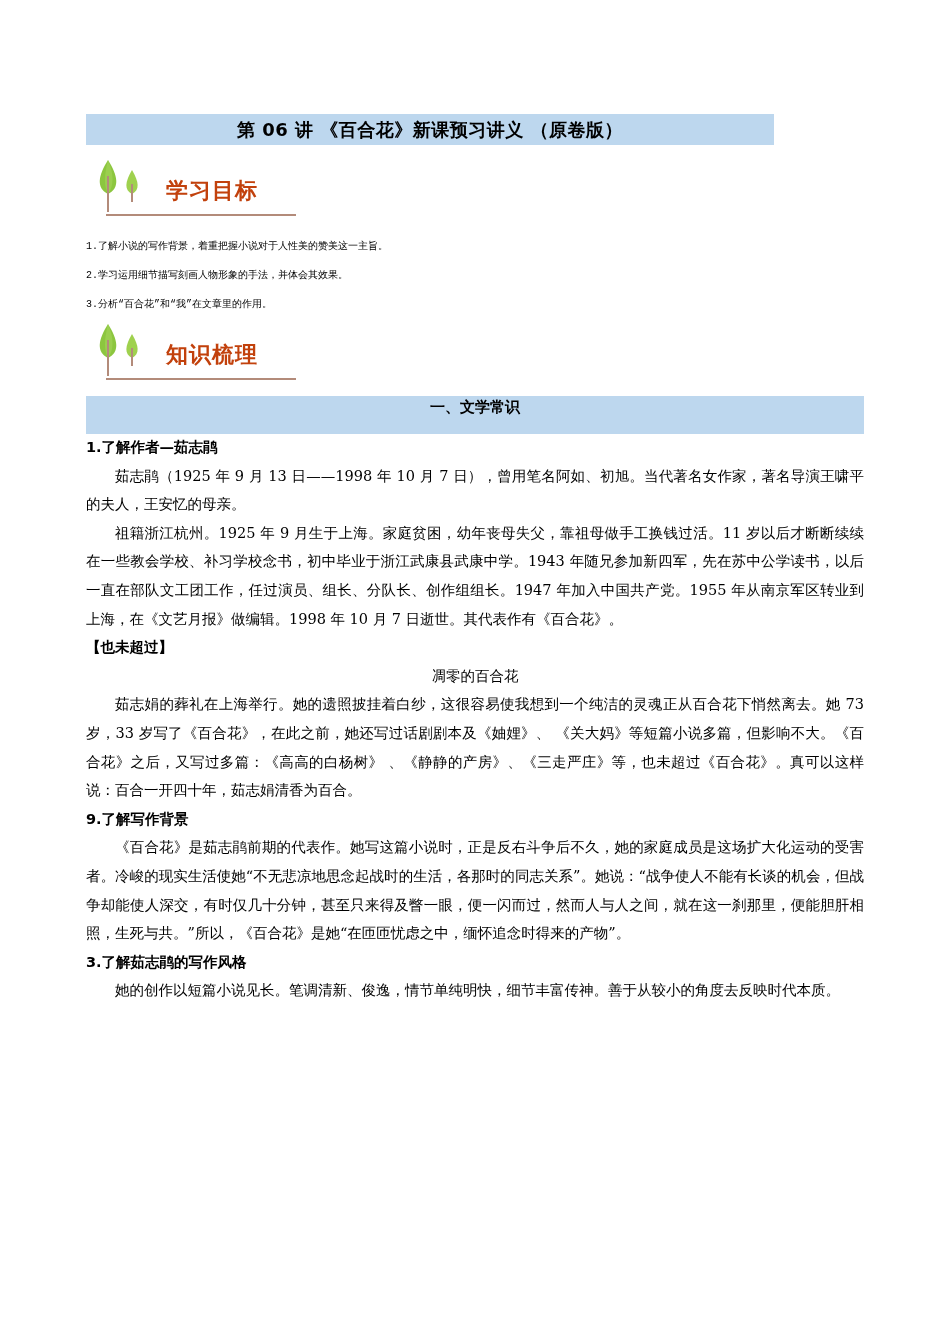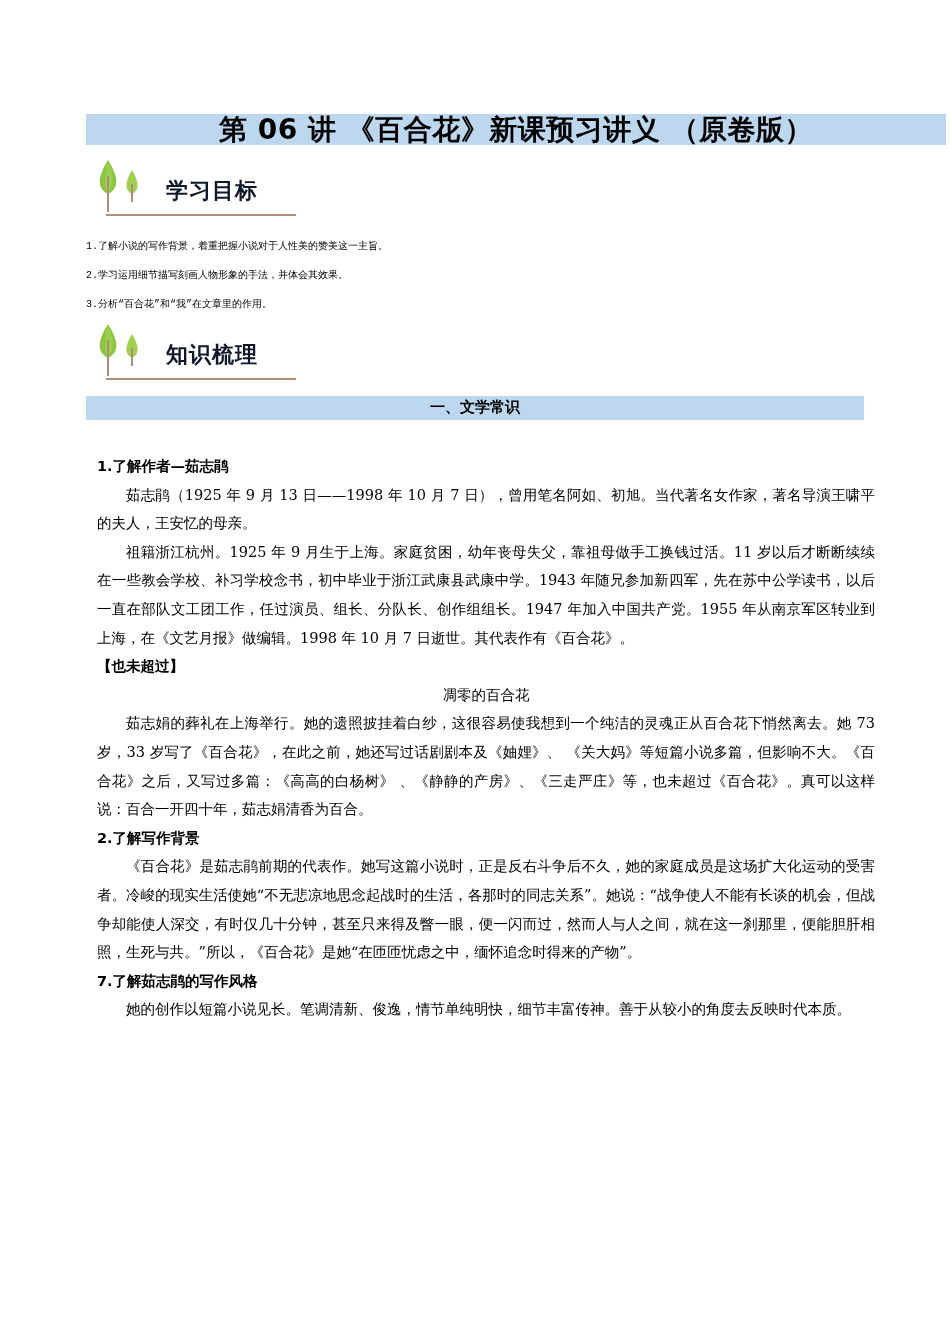--- a/index.html
+++ b/index.html
@@ -18,27 +18,27 @@
     .page {
       position: absolute;
       left: 86px;
       top: 0;
       width: 778px;
     }
     .title-bar {
       position: absolute;
       top: 114px;
       left: 0;
-      width: 860px;
+      width: 688px;
       height: 31px;
       background: #bdd7ee;
       text-align: center;
       font-family: "DejaVu Sans", "Liberation Sans", sans-serif;
       font-weight: bold;
-      font-size: 28px;
+      font-size: 18px;
       line-height: 31px;
       letter-spacing: 0.5px;
     }
     .section-header {
       position: absolute;
       left: 0;
       width: 220px;
       height: 62px;
     }
     .section-header .trees {
@@ -56,55 +56,54 @@
       height: 2px;
       background: #b38b7a;
     }
     .section-header .label {
       position: absolute;
       left: 80px;
       top: 18px;
       font-family: "DejaVu Sans", "Liberation Sans", sans-serif;
       font-weight: bold;
       font-size: 22px;
-      color: #0f172a;
+      color: #c2410c;
       letter-spacing: 1px;
     }
     .goals {
       position: absolute;
       top: 232px;
       left: 0;
       width: 778px;
       font-size: 10px;
       line-height: 29px;
       font-family: Liberation Mono, monospace;
     }
     .goals div { white-space: nowrap; }
     .subsection-bar {
       position: absolute;
       top: 396px;
       left: 0;
       width: 778px;
-      height: 24px;
+      height: 38px;
       background: #bdd7ee;
       text-align: center;
       font-family: "DejaVu Sans", "Liberation Sans", sans-serif;
       font-weight: bold;
       font-size: 15px;
       line-height: 22px;
     }
     .body-text {
       position: absolute;
-      top: 452px;
+      top: 433px;
       left: 0;
       width: 778px;
       font-size: 14.5px;
       line-height: 28.6px;
       text-align: justify;
-      margin-left: 11px;
     }
     .body-text .heading {
       font-family: "DejaVu Sans", "Liberation Sans", sans-serif;
       font-weight: bold;
       font-size: 14.5px;
     }
     .body-text p {
       margin: 0;
       text-indent: 2em;
     }
@@ -152,19 +151,19 @@
 
   <div class="subsection-bar">一、文学常识</div>
 
   <div class="body-text">
     <div class="heading">1.了解作者—茹志鹃</div>
     <p>茹志鹃（1925 年 9 月 13 日——1998 年 10 月 7 日），曾用笔名阿如、初旭。当代著名女作家，著名导演王啸平的夫人，王安忆的母亲。</p>
     <p>祖籍浙江杭州。1925 年 9 月生于上海。家庭贫困，幼年丧母失父，靠祖母做手工换钱过活。11 岁以后才断断续续在一些教会学校、补习学校念书，初中毕业于浙江武康县武康中学。1943 年随兄参加新四军，先在苏中公学读书，以后一直在部队文工团工作，任过演员、组长、分队长、创作组组长。1947 年加入中国共产党。1955 年从南京军区转业到上海，在《文艺月报》做编辑。1998 年 10 月 7 日逝世。其代表作有《百合花》。</p>
     <div class="heading">【也未超过】</div>
     <p class="center">凋零的百合花</p>
     <p>茹志娟的葬礼在上海举行。她的遗照披挂着白纱，这很容易使我想到一个纯洁的灵魂正从百合花下悄然离去。她 73 岁，33 岁写了《百合花》，在此之前，她还写过话剧剧本及《妯娌》、 《关大妈》等短篇小说多篇，但影响不大。《百合花》之后，又写过多篇：《高高的白杨树》 、《静静的产房》、《三走严庄》等，也未超过《百合花》。真可以这样说：百合一开四十年，茹志娟清香为百合。</p>
-    <div class="heading">2.了解写作背景</div>
+    <div class="heading">9.了解写作背景</div>
     <p>《百合花》是茹志鹃前期的代表作。她写这篇小说时，正是反右斗争后不久，她的家庭成员是这场扩大化运动的受害者。冷峻的现实生活使她“不无悲凉地思念起战时的生活，各那时的同志关系”。她说：“战争使人不能有长谈的机会，但战争却能使人深交，有时仅几十分钟，甚至只来得及瞥一眼，便一闪而过，然而人与人之间，就在这一刹那里，便能胆肝相照，生死与共。”所以，《百合花》是她“在匝匝忧虑之中，缅怀追念时得来的产物”。</p>
-    <div class="heading">7.了解茹志鹃的写作风格</div>
+    <div class="heading">3.了解茹志鹃的写作风格</div>
     <p>她的创作以短篇小说见长。笔调清新、俊逸，情节单纯明快，细节丰富传神。善于从较小的角度去反映时代本质。</p>
   </div>
 
 </div>
 
 </body></html>

